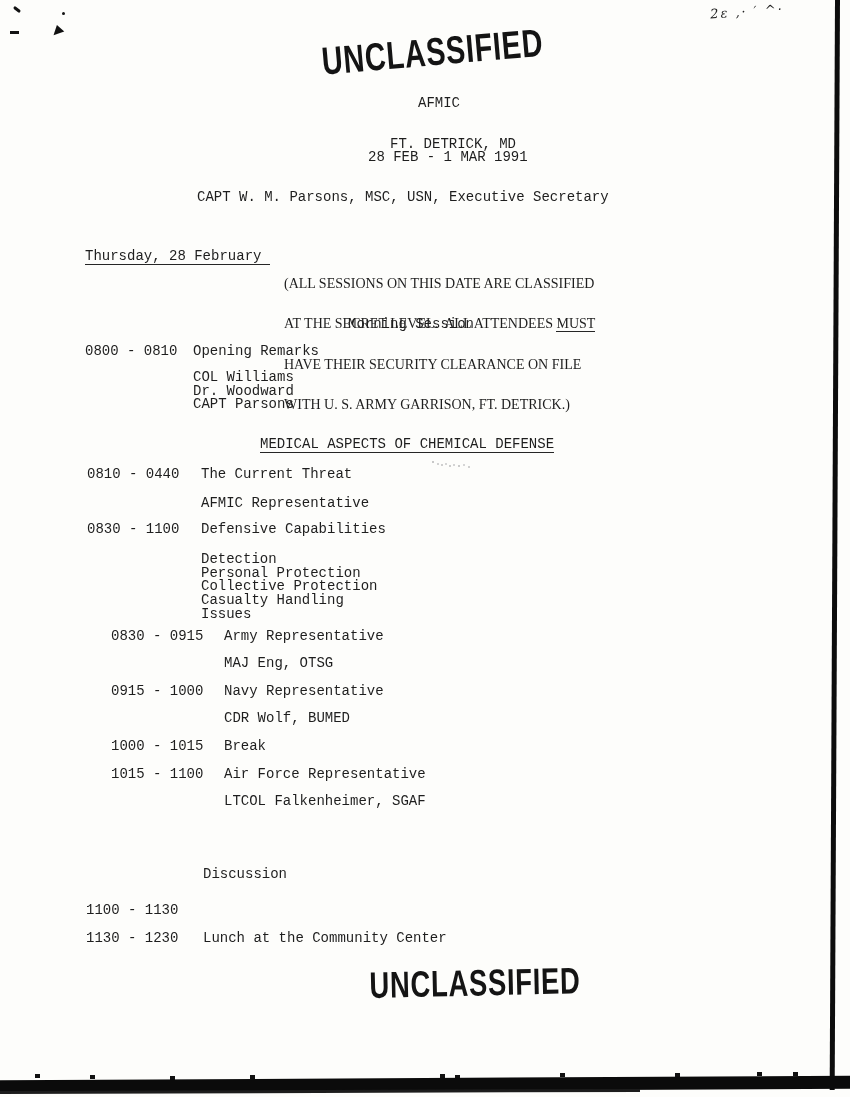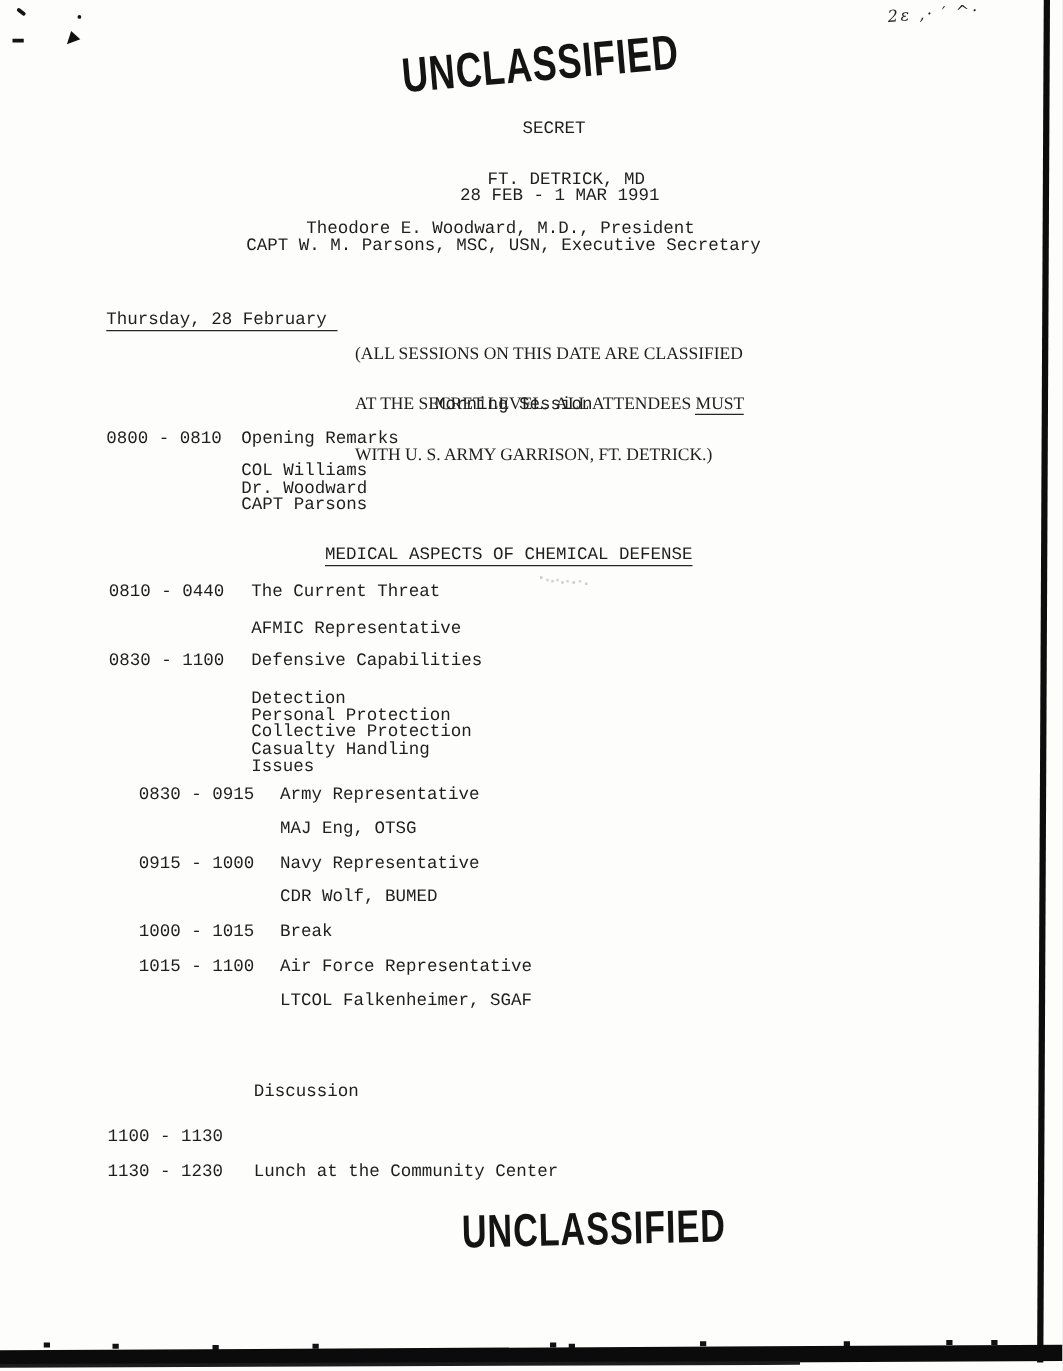--- a/index.html
+++ b/index.html
@@ -44,31 +44,31 @@
   <div class="speck-stroke"></div>
   <div class="speck-dot"></div>
   <div class="speck-dash"></div>
   <div class="speck-arrow"></div>
   <div class="handwriting">2ε ,· ′ ^·</div>
   <div class="edge-line"></div>
 
   <div class="stamp" id="stamp-top">UNCLASSIFIED</div>
   <div class="stamp" id="stamp-bottom">UNCLASSIFIED</div>
 
-  <div class="t" style="left:418px;top:97px">SECRET</div>
+  <div class="t" style="left:418px;top:97px">AFMIC</div>
   <div class="t" style="left:390px;top:138px">FT. DETRICK, MD</div>
   <div class="t" style="left:368px;top:151px">28 FEB - 1 MAR 1991</div>
 
-  <div class="t" style="left:245px;top:177px">Theodore E. Woodward, M.D., President</div>
   <div class="t" style="left:197px;top:191px">CAPT W. M. Parsons, MSC, USN, Executive Secretary</div>
 
   <div class="t" style="left:85px;top:250px"><span class="ul">Thursday, 28 February </span></div>
   <div class="t noteblock" style="left:284px;top:250px">
     <div><span>(ALL SESSIONS ON THIS DATE ARE CLASSIFIED</span></div>
     <div><span>AT THE SECRET LEVEL.  ALL ATTENDEES </span><span class="ul">MUST</span></div>
+    <div><span>HAVE THEIR SECURITY CLEARANCE ON FILE</span></div>
     <div><span>WITH U. S. ARMY GARRISON, FT. DETRICK.)</span></div>
   </div>
 
   <div class="t" style="left:348px;top:318px">Morning Session</div>
 
   <div class="t" style="left:85px;top:345px">0800 - 0810</div>
   <div class="t" style="left:193px;top:345px">Opening Remarks</div>
   <div class="t ml" style="left:193px;top:371px">COL Williams
 Dr. Woodward
 CAPT Parsons</div>

